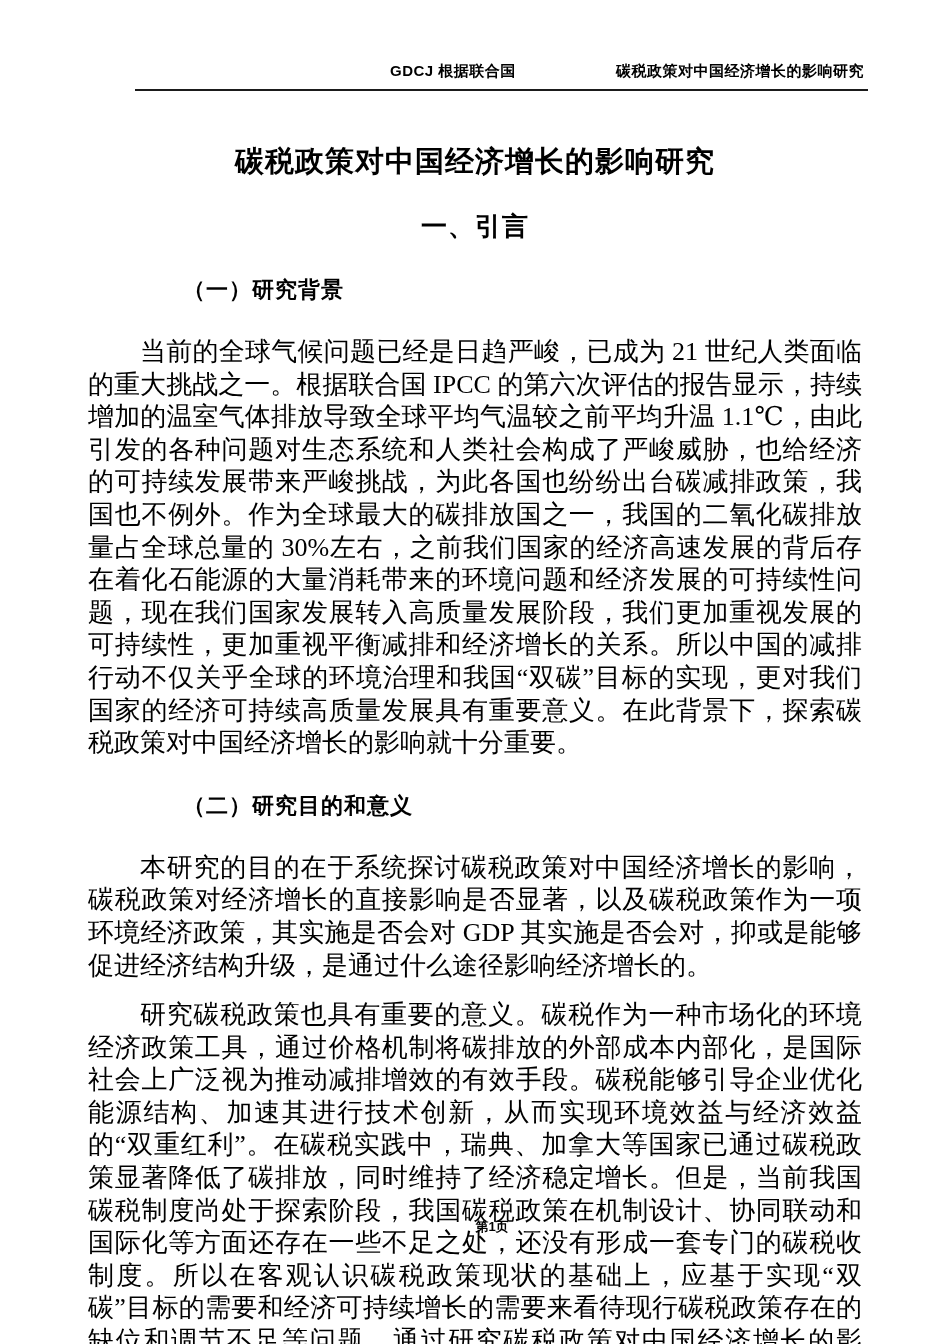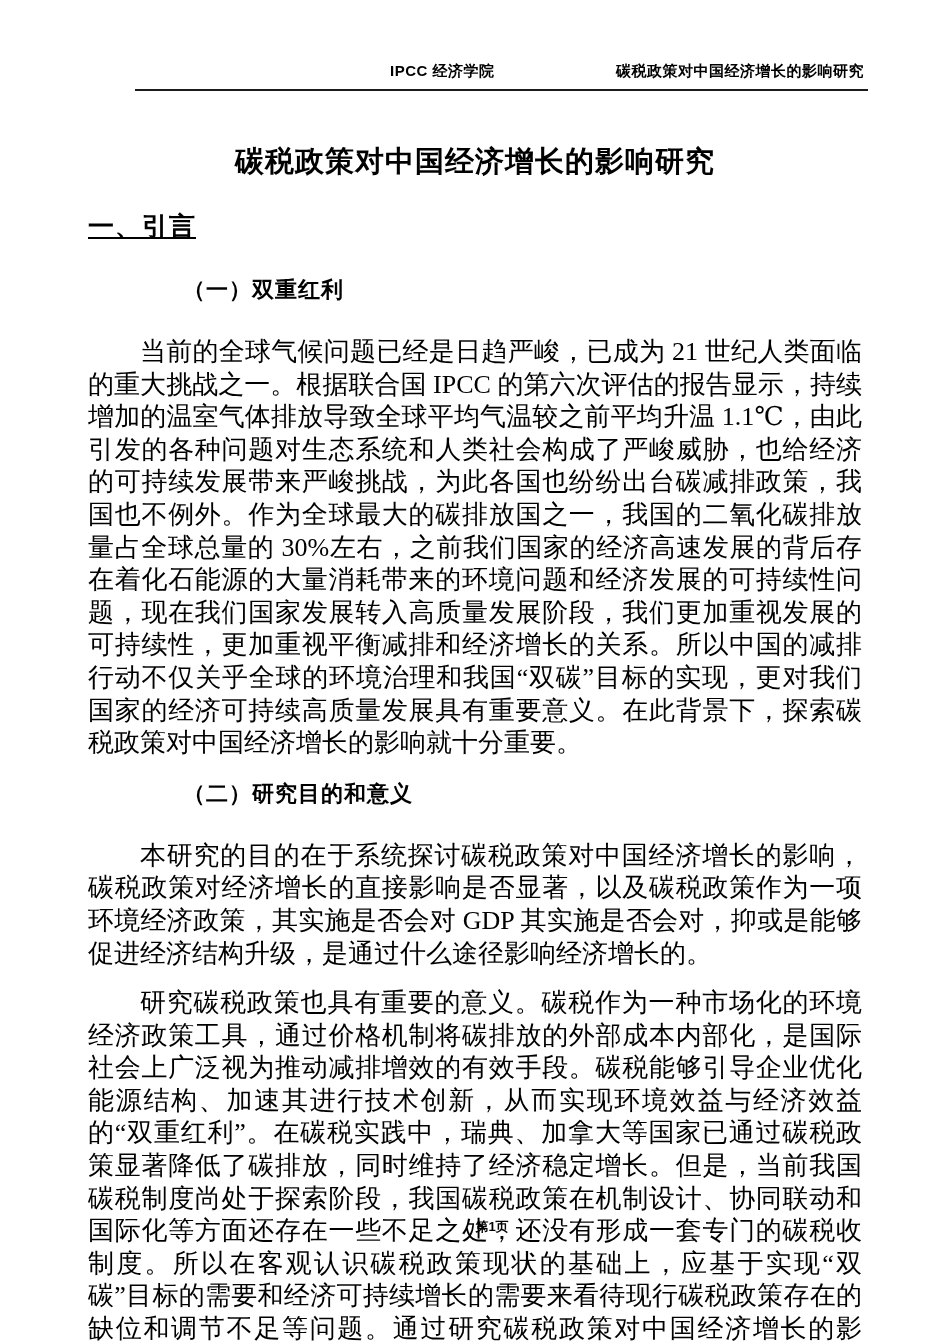--- a/index.html
+++ b/index.html
@@ -56,36 +56,36 @@
   .doc-title {
     margin: 140px 0 0 0;
     text-align: center;
     font-size: 29px;
     font-weight: bold;
     line-height: 42px;
     letter-spacing: 1px;
   }
   .section-heading {
     margin: 26px 0 0 0;
+    text-align: center;
     font-size: 26px;
     font-weight: bold;
     line-height: 38px;
     letter-spacing: 1px;
-    text-decoration: underline;
   }
   .sub-heading {
     margin: 28px 0 0 0;
     padding-left: 95px;
     font-size: 22px;
     font-weight: bold;
     line-height: 32px;
     letter-spacing: 1px;
   }
   .sub-heading.second {
-    margin-top: 18px;
+    margin-top: 30px;
   }
   .para {
     margin: 30px 0 0 0;
     font-size: 26px;
     line-height: 32.6px;
     text-align: justify;
     text-justify: inter-character;
     text-indent: 2em;
   }
   .para.flow {
@@ -101,33 +101,33 @@
     font-family: "Liberation Sans", "DejaVu Sans", sans-serif;
     font-weight: bold;
     font-size: 13px;
   }
 </style>
 </head>
 <body>
 
 <div class="page">
 
-  <div class="header-left">IPCC 经济学院</div>
+  <div class="header-left">GDCJ 根据联合国</div>
 
   <div class="header-right">碳税政策对中国经济增长的影响研究</div>
 
   <div class="header-rule"></div>
 
   <div class="content">
 
     <h1 class="doc-title">碳税政策对中国经济增长的影响研究</h1>
 
     <h2 class="section-heading">一、引言</h2>
 
-    <h3 class="sub-heading">（一）双重红利</h3>
+    <h3 class="sub-heading">（一）研究背景</h3>
 
     <p class="para">当前的全球气候问题已经是日趋严峻，已成为 21 世纪人类面临的重大挑战之一。根据联合国 IPCC 的第六次评估的报告显示，持续增加的温室气体排放导致全球平均气温较之前平均升温 1.1℃，由此引发的各种问题对生态系统和人类社会构成了严峻威胁，也给经济的可持续发展带来严峻挑战，为此各国也纷纷出台碳减排政策，我国也不例外。作为全球最大的碳排放国之一，我国的二氧化碳排放量占全球总量的 30%左右，之前我们国家的经济高速发展的背后存在着化石能源的大量消耗带来的环境问题和经济发展的可持续性问题，现在我们国家发展转入高质量发展阶段，我们更加重视发展的可持续性，更加重视平衡减排和经济增长的关系。所以中国的减排行动不仅关乎全球的环境治理和我国“双碳”目标的实现，更对我们国家的经济可持续高质量发展具有重要意义。在此背景下，探索碳税政策对中国经济增长的影响就十分重要。</p>
 
     <h3 class="sub-heading second">（二）研究目的和意义</h3>
 
     <p class="para">本研究的目的在于系统探讨碳税政策对中国经济增长的影响，碳税政策对经济增长的直接影响是否显著，以及碳税政策作为一项环境经济政策，其实施是否会对 GDP 其实施是否会对，抑或是能够促进经济结构升级，是通过什么途径影响经济增长的。</p>
 
     <p class="para flow">研究碳税政策也具有重要的意义。碳税作为一种市场化的环境经济政策工具，通过价格机制将碳排放的外部成本内部化，是国际社会上广泛视为推动减排增效的有效手段。碳税能够引导企业优化能源结构、加速其进行技术创新，从而实现环境效益与经济效益的“双重红利”。在碳税实践中，瑞典、加拿大等国家已通过碳税政策显著降低了碳排放，同时维持了经济稳定增长。但是，当前我国碳税制度尚处于探索阶段，我国碳税政策在机制设计、协同联动和国际化等方面还存在一些不足之处，还没有形成一套专门的碳税收制度。所以在客观认识碳税政策现状的基础上，应基于实现“双碳”目标的需要和经济可持续增长的需要来看待现行碳税政策存在的缺位和调节不足等问题。通过研究碳税政策对中国经济增长的影响，将会有助于优化政策设计，为完善“双碳”政策体系和保障经济长期稳定提供理论支撑，也为平衡减排与经济发展的现实矛盾提供指导。</p>
 
   </div>

